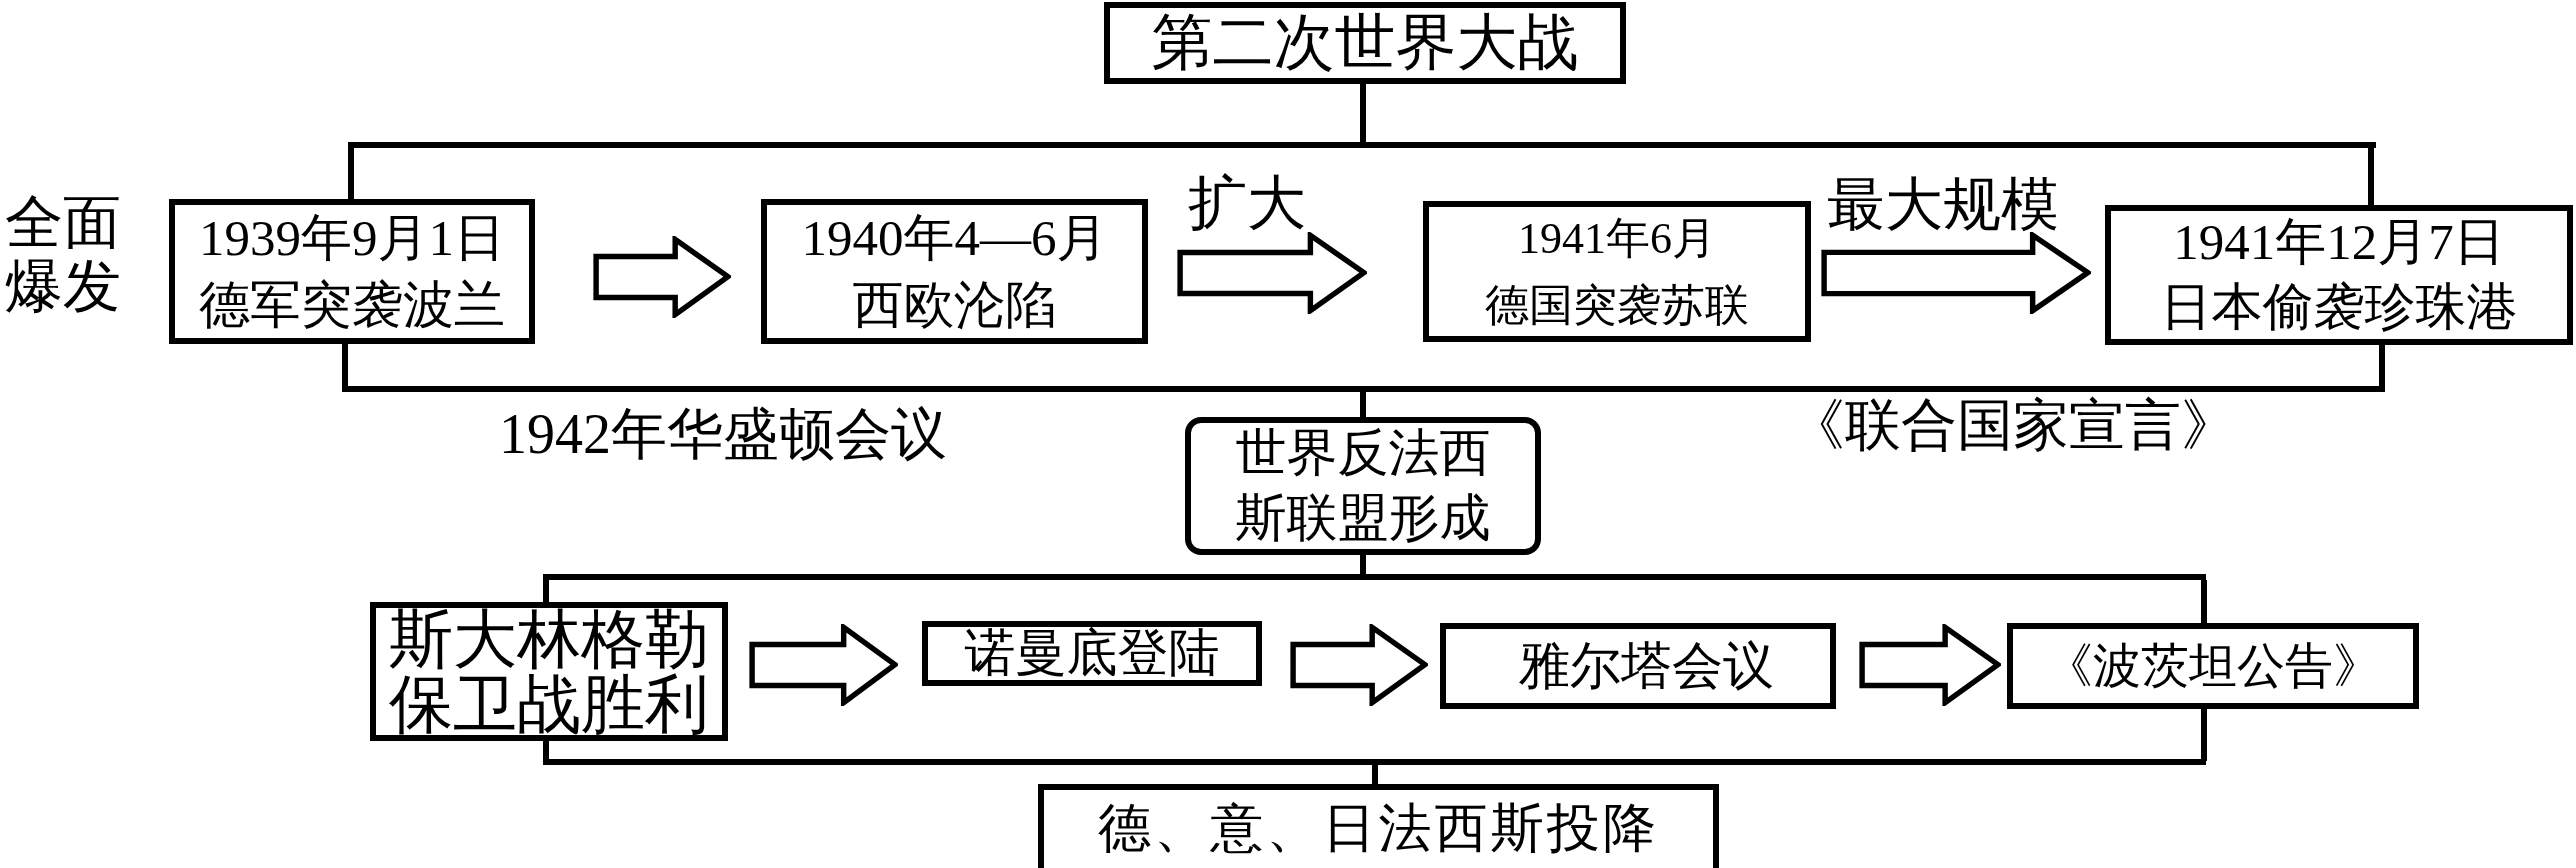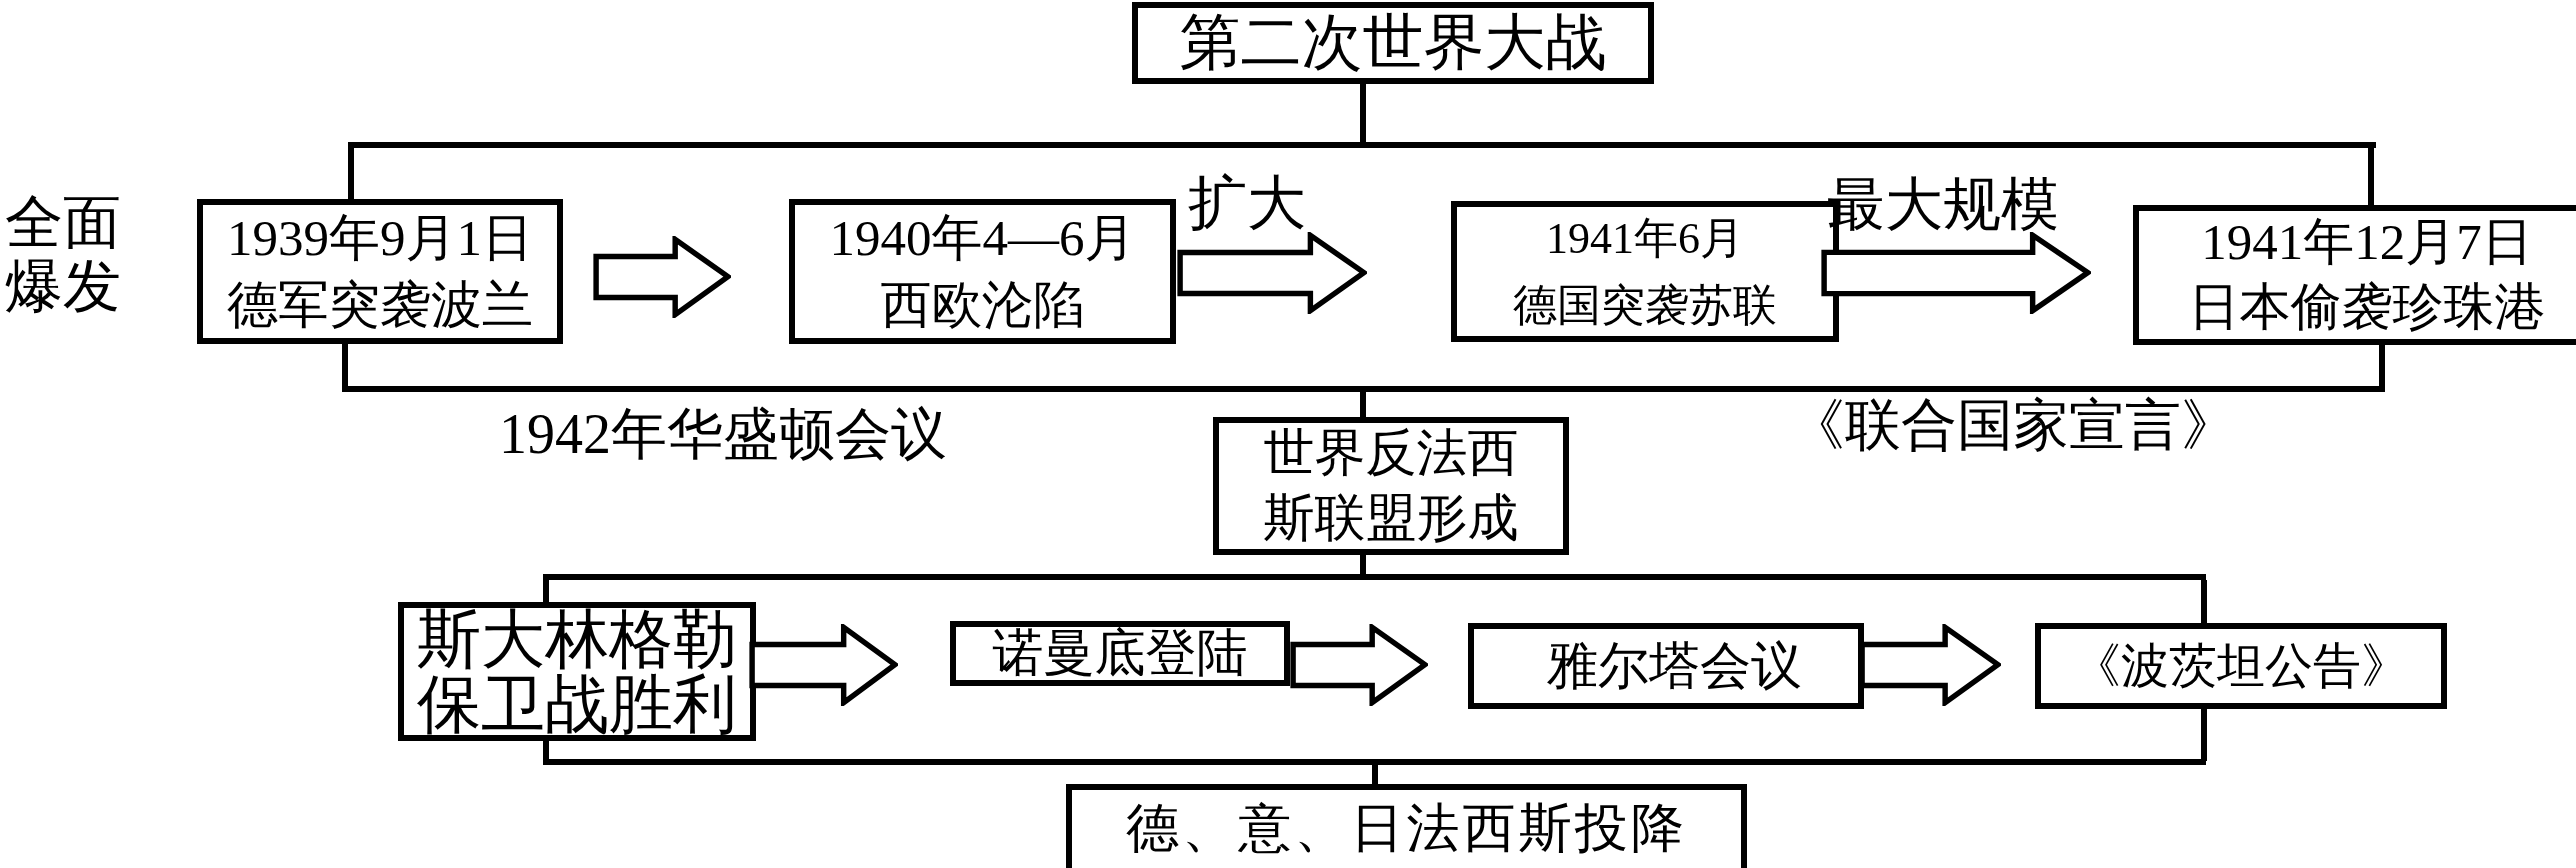--- a/index.html
+++ b/index.html
@@ -16,39 +16,38 @@
     position: absolute;
     box-sizing: border-box;
     border: 6.2px solid #000000;
     background: #ffffff;
     display: flex;
     flex-direction: column;
     align-items: center;
     justify-content: center;
     text-align: center;
     white-space: nowrap;
-    margin-left: 28px;
   }
   .box .ln { display: block; }
   .hline, .vline { position: absolute; background: #000000; }
   .lbl {
     position: absolute;
     white-space: nowrap;
     text-align: center;
     line-height: 1.1;
   }
   .arrow { position: absolute; }
 
   
   .b-ww2        { left: 1104px; top: 1.6px;    width: 522px; height: 82px; font-size: 61px; }
   .b-poland     { left: 169px;  top: 199px;  width: 366px; height: 145px; font-size: 51px; line-height: 67px; }
   .b-west       { left: 761px;  top: 199px;  width: 387px; height: 145px; font-size: 51px; line-height: 67px; }
   .b-ussr       { left: 1423px; top: 201px;  width: 388px; height: 141px; font-size: 44px; line-height: 67px; }
   .b-pearl      { left: 2105px; top: 205px;  width: 468px; height: 140px; font-size: 51px; line-height: 65px; }
-  .b-alliance   { left: 1185px; top: 417px;  width: 356px; height: 138px; font-size: 51px; line-height: 65px; }
+  .b-alliance   { left: 1185px; top: 417px;  width: 356px; height: 138px; font-size: 51px; line-height: 65px; border-radius: 16px; }
   .b-stalingrad { left: 370px;  top: 602px;  width: 358px; height: 139px; font-size: 64px; line-height: 65px; }
   .b-normandy   { left: 922px; top: 621px;  width: 340px; height: 65px; font-size: 51px; }
   .b-yalta      { left: 1440px; top: 623px;  width: 396px; height: 86px; font-size: 51px; padding-left: 17px; }
   .b-potsdam    { left: 2007px; top: 623px;  width: 412px; height: 86px; font-size: 48px; }
   .b-surrender  { left: 1038px; top: 784px; width: 681px; height: 90px; font-size: 53px; letter-spacing: 3.1px; text-align: center; }
 
   
   .l-outbreak   { left: 0px;    top: 191px;  width: 126px; font-size: 58px; line-height: 64px; }
   .l-expand     { left: 1188px; top: 171px;  font-size: 59px; }
   .l-maxscale   { left: 1827px; top: 173px;  font-size: 58px; }

